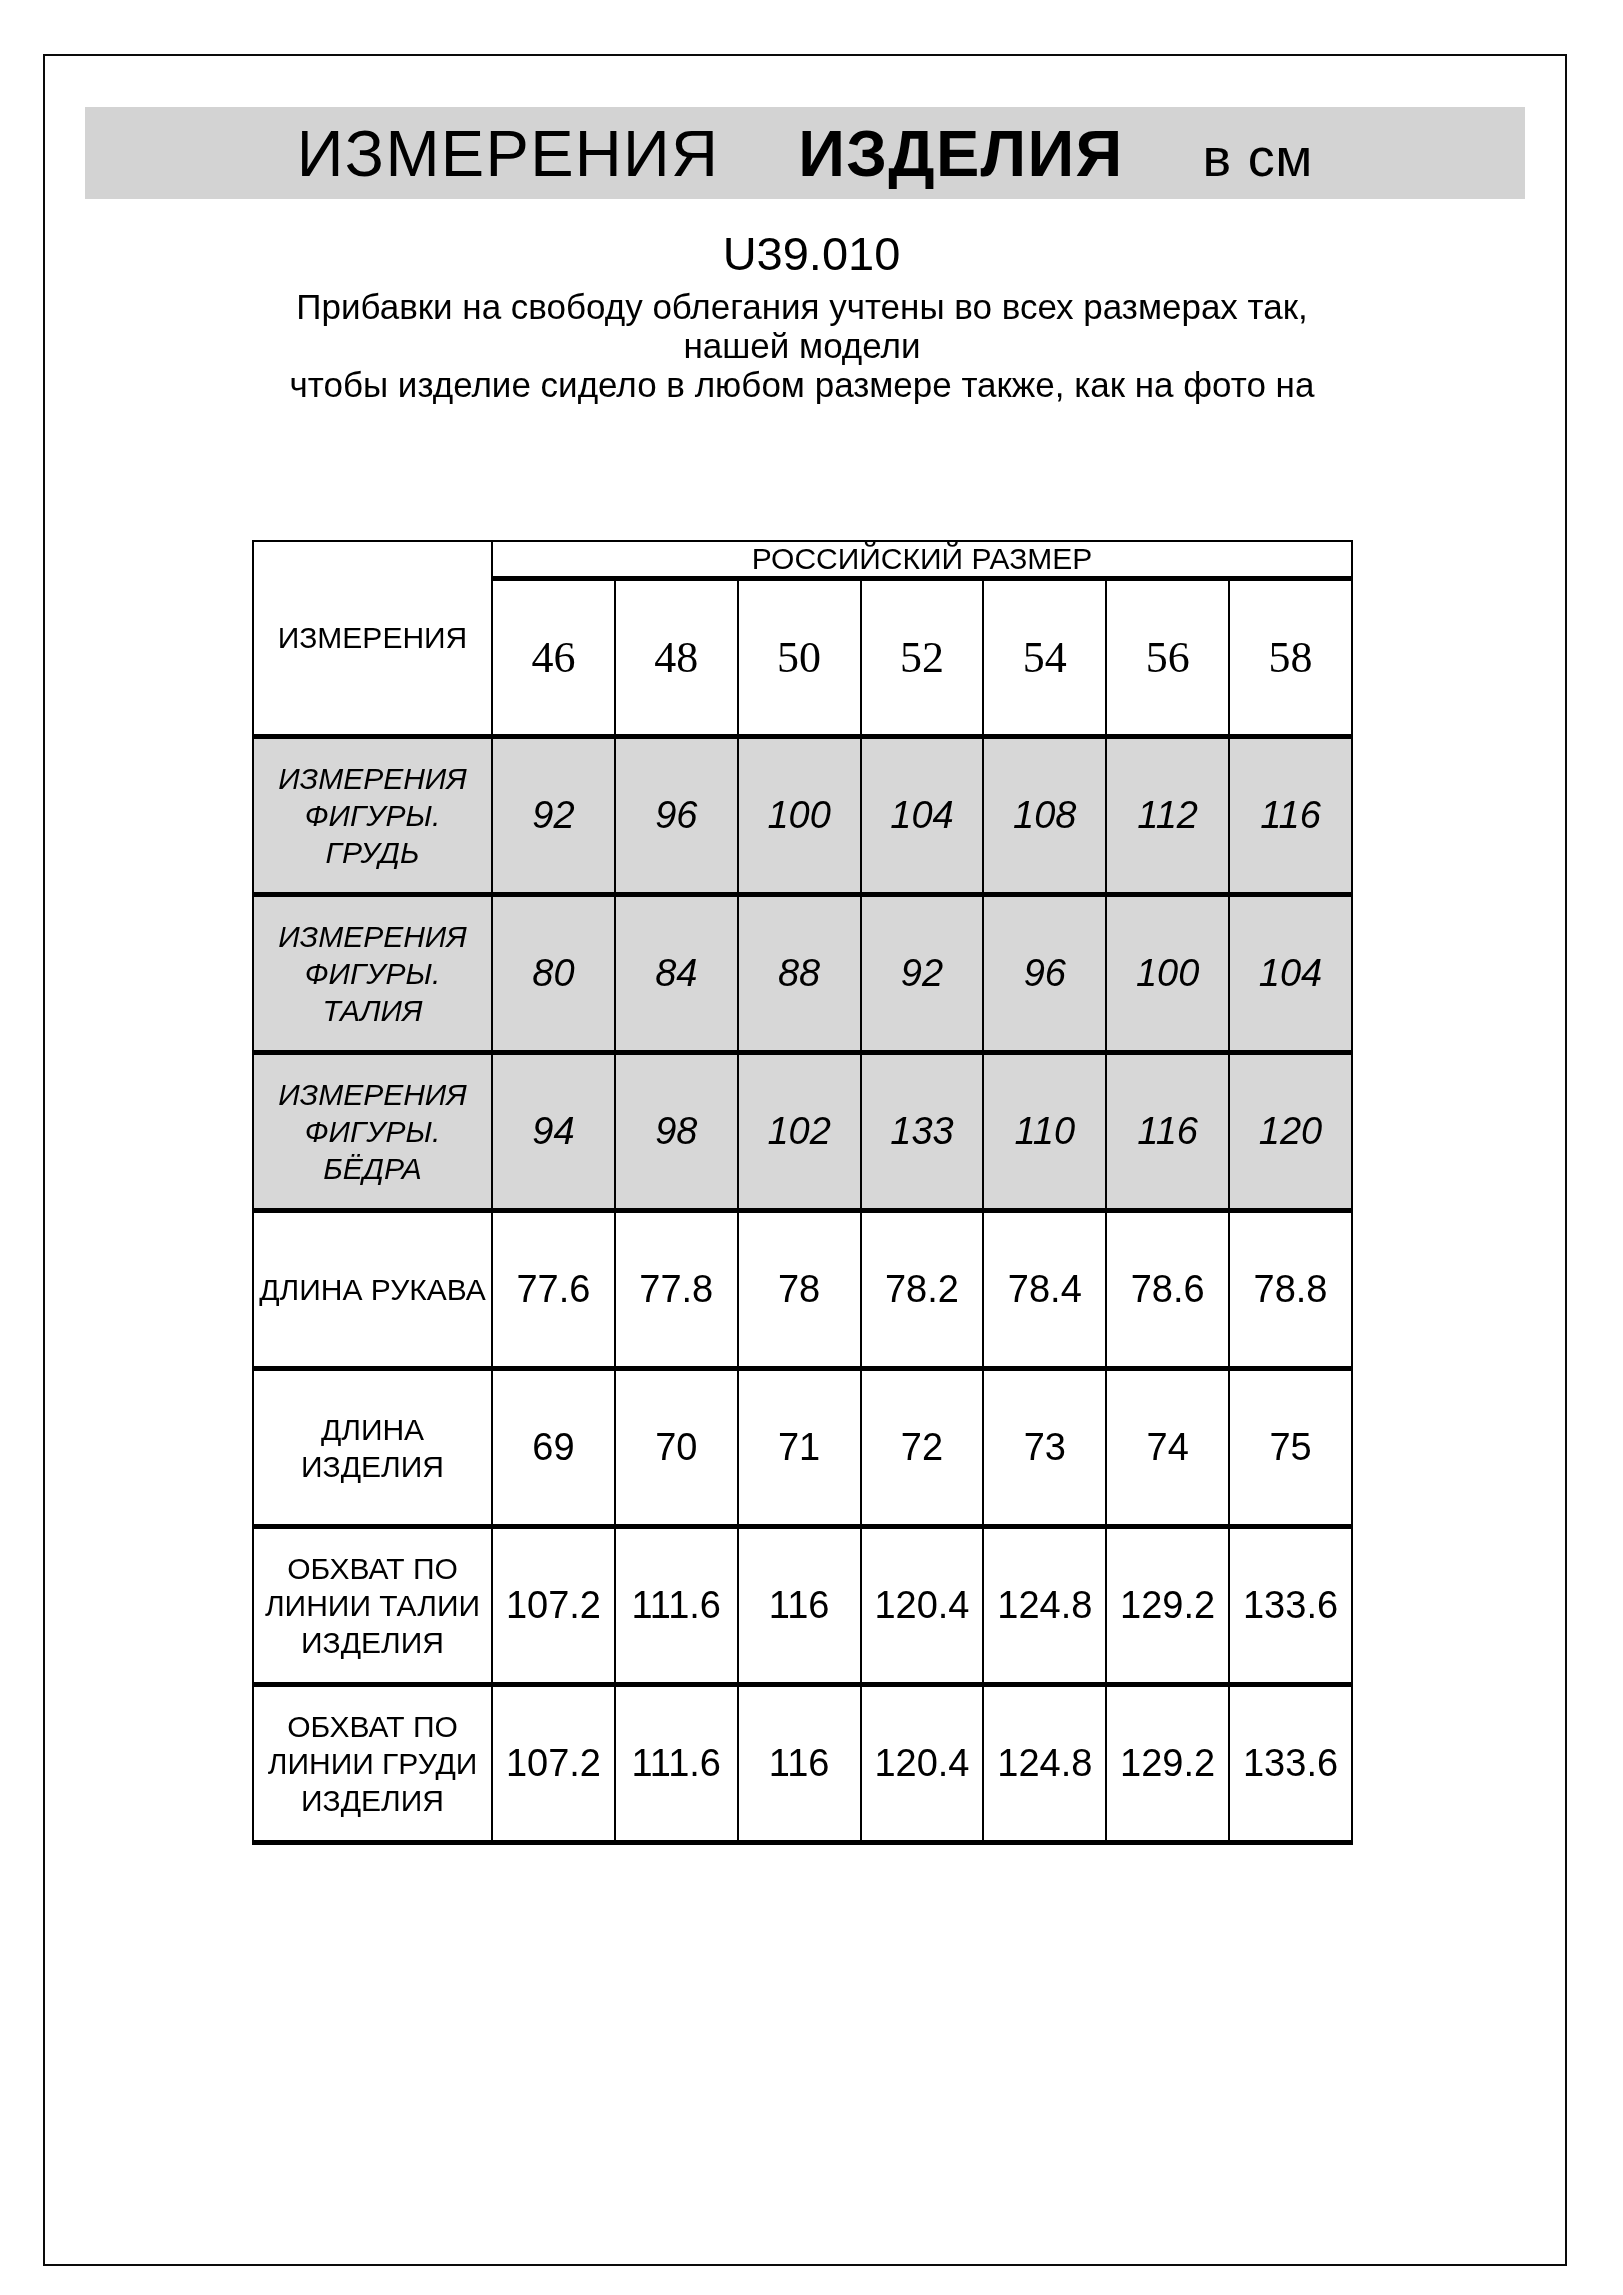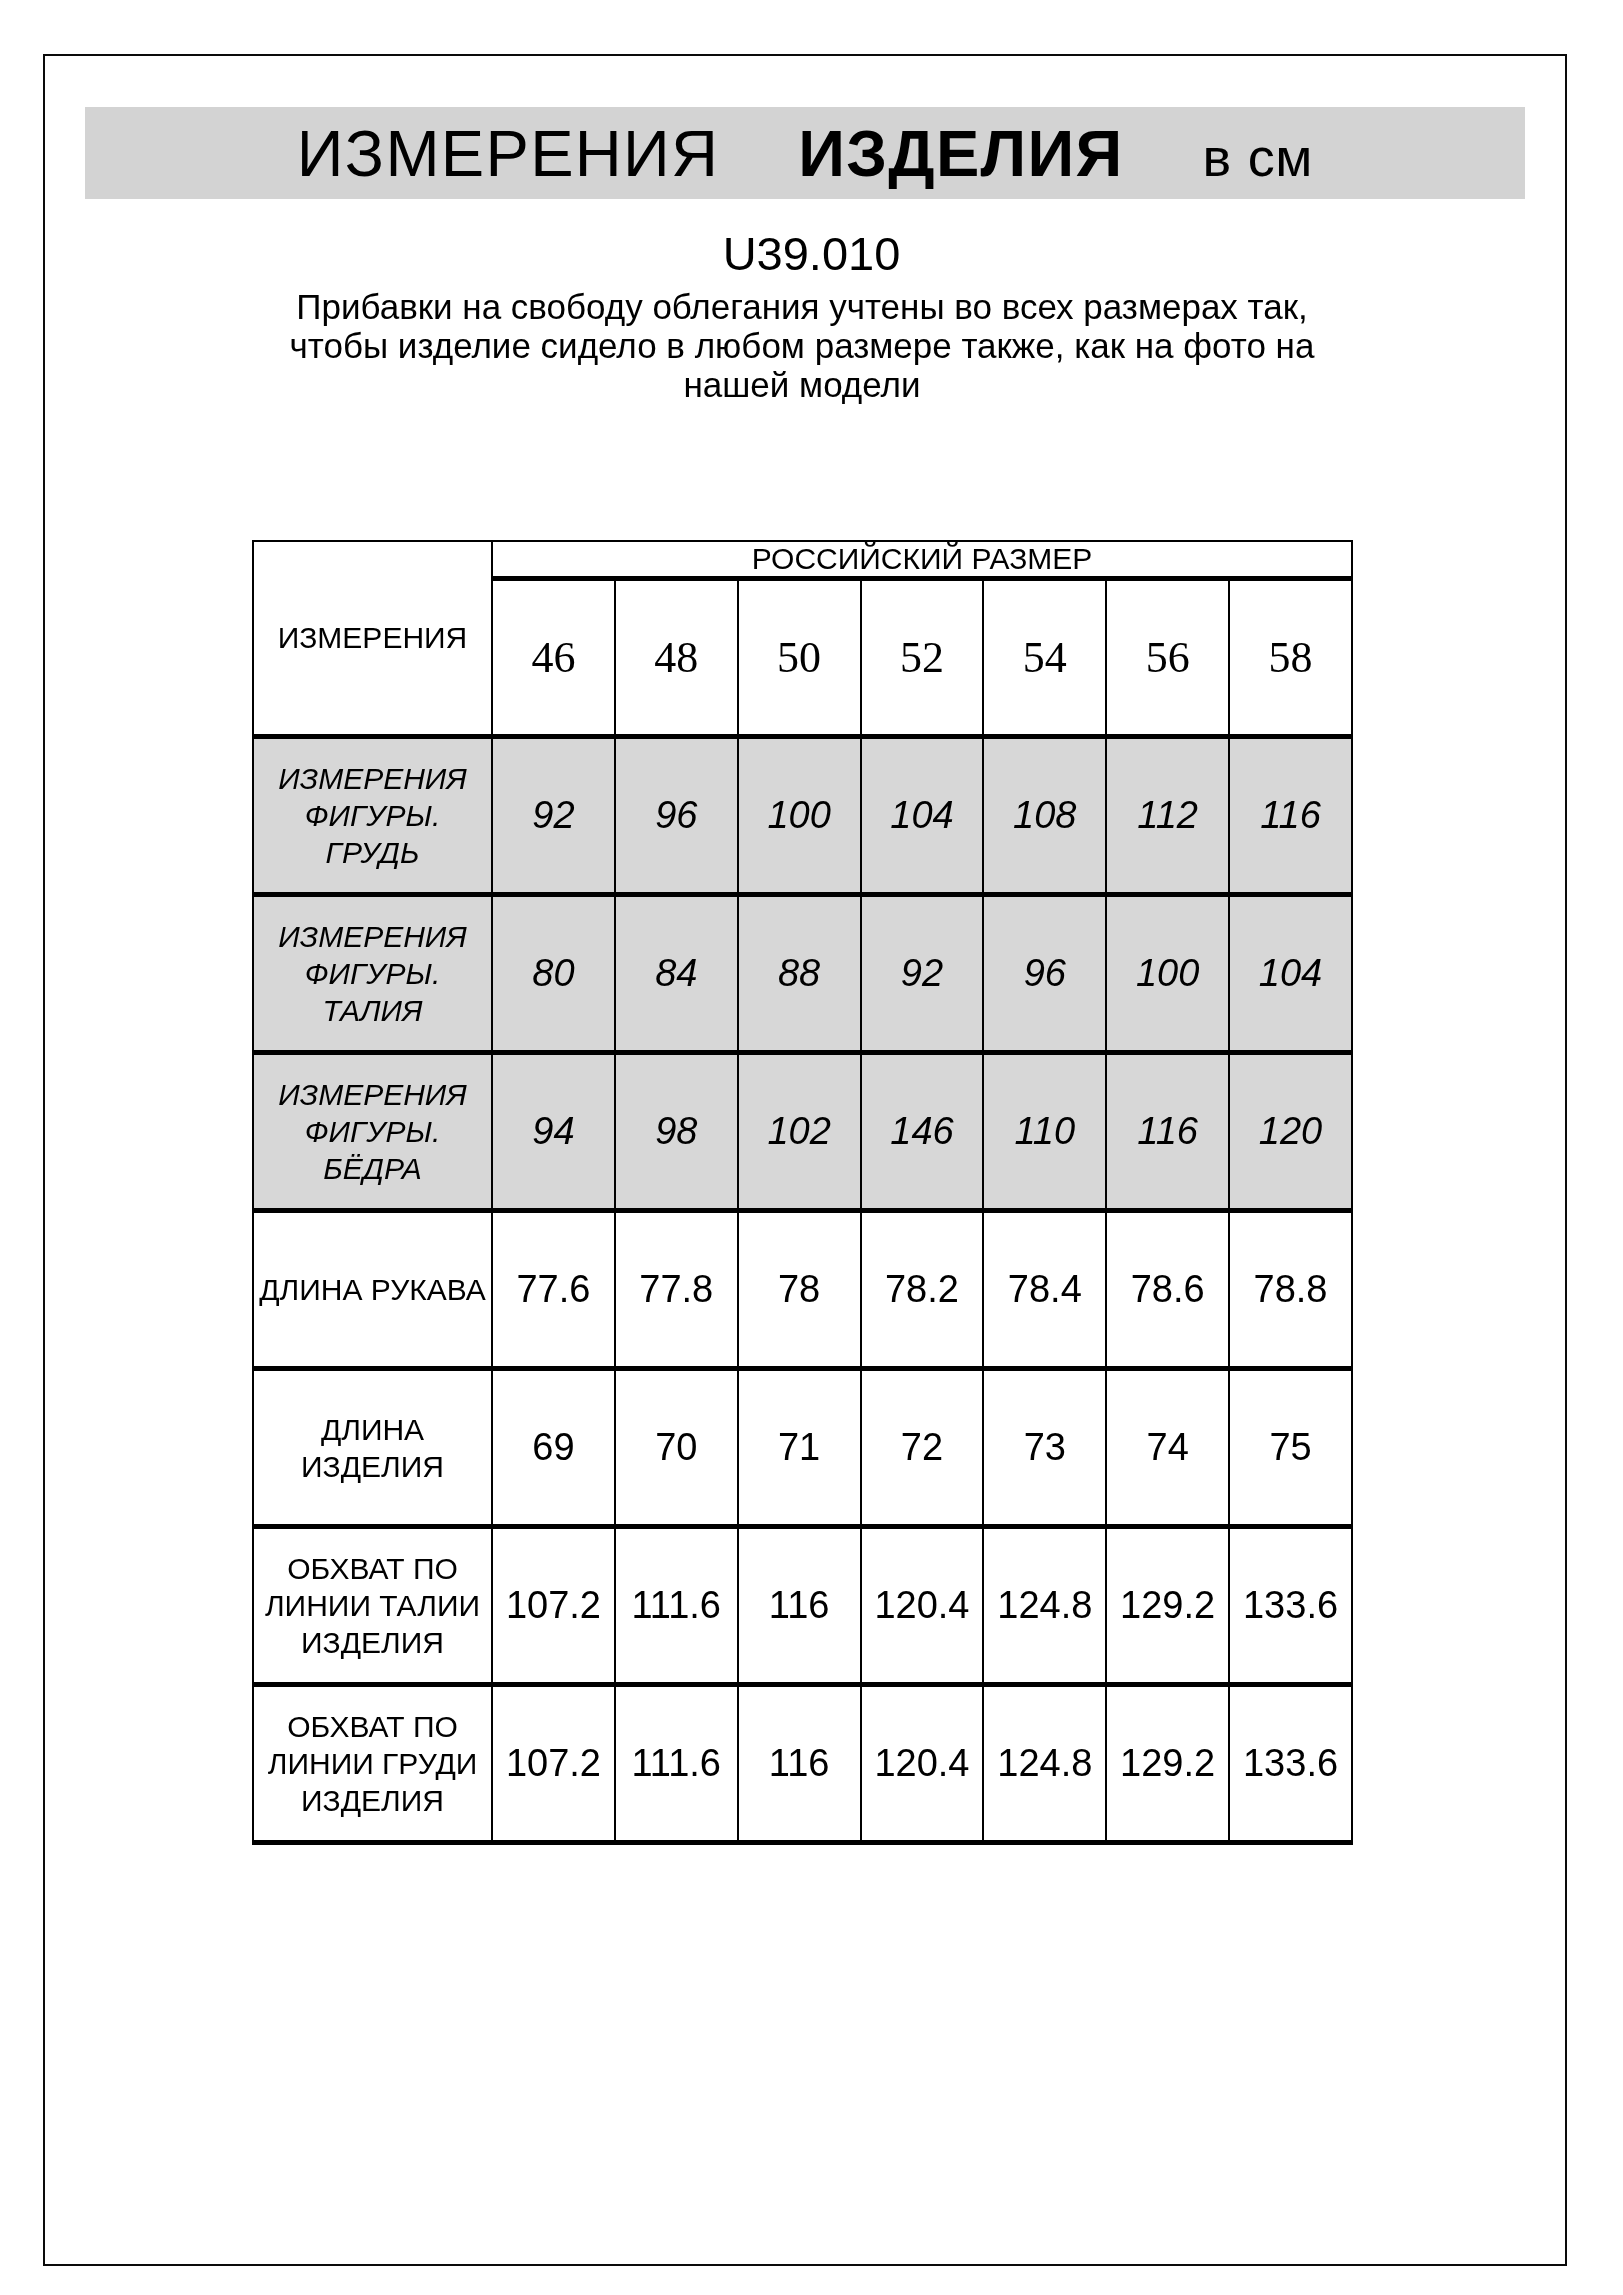--- a/index.html
+++ b/index.html
@@ -108,22 +108,22 @@
   <div class="title-band">
     <span class="title-main">ИЗМЕРЕНИЯ</span>
     <span class="title-bold">ИЗДЕЛИЯ</span>
     <span class="title-unit">в см</span>
   </div>
 
   <div class="product-code">U39.010</div>
 
   <div class="description">
     <div>Прибавки на свободу облегания учтены во всех размерах так,</div>
+    <div>нашей модели</div>
     <div>чтобы изделие сидело в любом размере также, как на фото на</div>
-    <div>нашей модели</div>
   </div>
 
   <table class="size-table">
     <colgroup>
       <col class="c-label">
       <col>
         <col>
         <col>
         <col>
         <col>
@@ -168,21 +168,21 @@
         <td class="value-cell">100</td>
         <td class="value-cell">104</td>
       </tr>
 
       <tr class="data-row shade">
         <th class="row-label">ИЗМЕРЕНИЯ
 ФИГУРЫ. БЁДРА</th>
         <td class="value-cell">94</td>
         <td class="value-cell">98</td>
         <td class="value-cell">102</td>
-        <td class="value-cell">146</td>
+        <td class="value-cell">133</td>
         <td class="value-cell">110</td>
         <td class="value-cell">116</td>
         <td class="value-cell">120</td>
       </tr>
 
       <tr class="data-row">
         <th class="row-label">ДЛИНА РУКАВА</th>
         <td class="value-cell">77.6</td>
         <td class="value-cell">77.8</td>
         <td class="value-cell">78</td>

